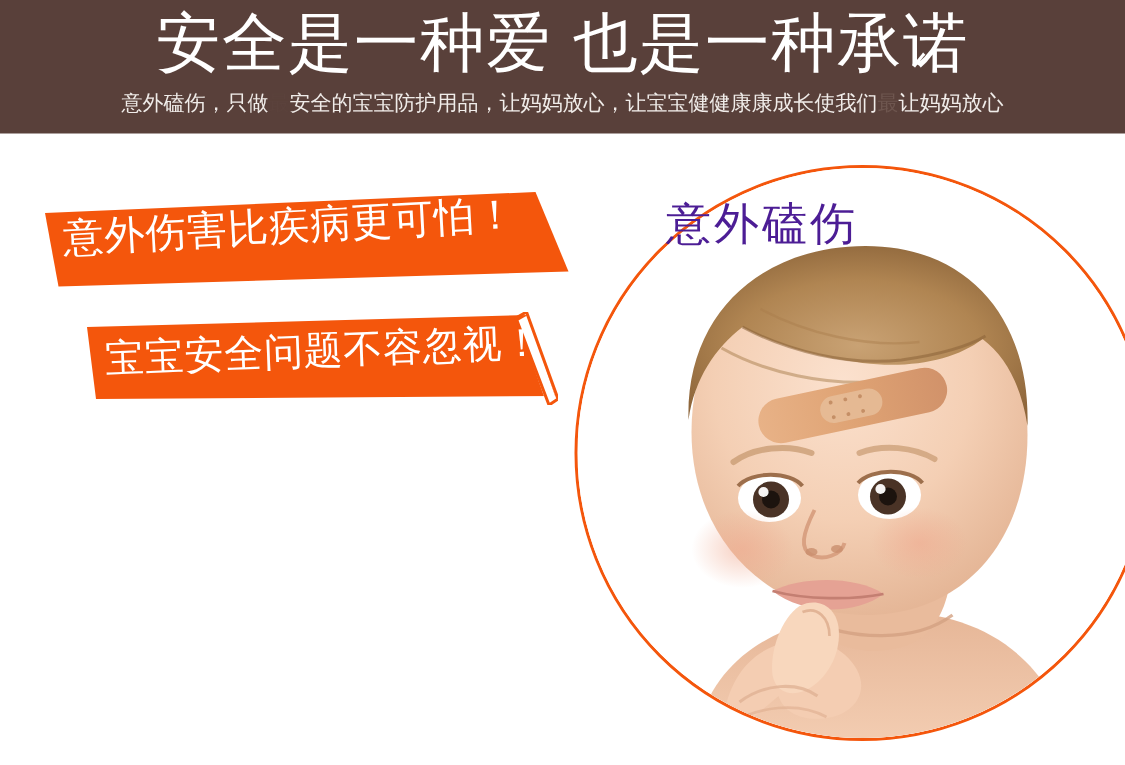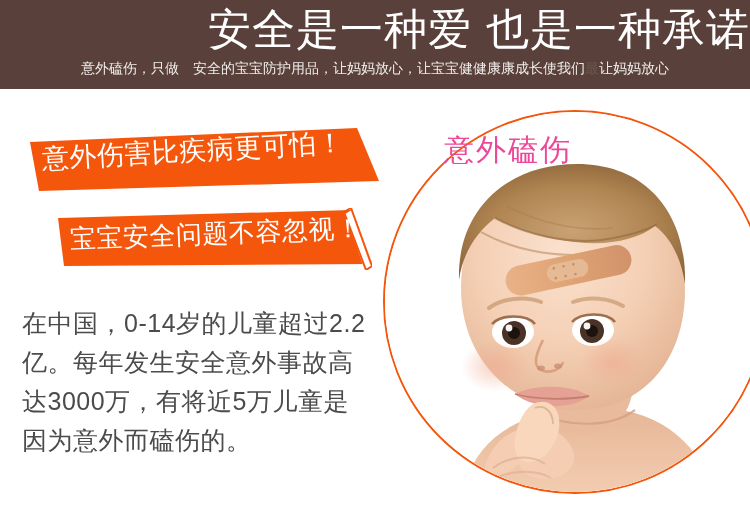--- a/index.html
+++ b/index.html
@@ -26,21 +26,21 @@
     width: 750px;
     height: 89px;
     background: #59403a;
     overflow: hidden;
   }
   .header-title {
     position: absolute;
     left: 0;
     top: 3px;
     width: 750px;
-    text-align: right;
+    text-align: center;
     color: #ffffff;
     font-size: 43px;
     line-height: 52px;
     letter-spacing: 1px;
     font-weight: 400;
     white-space: nowrap;
   }
   .header-title .gap {
     display: inline-block;
     width: 14px;
@@ -137,21 +137,21 @@
     border: 2px solid #f4560c;
     box-sizing: border-box;
     background: #ffffff;
     overflow: hidden;
   }
   .circle-label {
     position: absolute;
     left: 444px;
     top: 132px;
     z-index: 5;
-    color: #ec4899;
+    color: #4c1d95;
     font-size: 30px;
     line-height: 36px;
     letter-spacing: 2px;
     white-space: nowrap;
     font-weight: 400;
   }
   .photo {
     position: absolute;
     left: 0;
     top: 0;
@@ -182,21 +182,20 @@
 
   <div class="banner" id="banner2">
     <svg class="shape" viewBox="0 0 320 62" preserveAspectRatio="none">
       <polygon points="6,10 300,2 318,56 12,58" fill="#f4560c"></polygon>
       <path d="M300,2 L318,56 L312,60 L293,6 Z" fill="#ffffff"></path>
       <path d="M299,0 L320,58 L314,62 L292,4 Z" fill="none" stroke="#f4560c" stroke-width="2"></path>
     </svg>
     <span class="label">宝宝安全问题不容忽视！</span>
   </div>
 
-  <div class="body-copy">在中国，0-14岁的儿童超过2.2亿。每年发生安全意外事故高达3000万，有将近5万儿童是因为意外而磕伤的。</div>
 
   <div class="circle">
     <svg class="photo" viewBox="0 0 384 384">
       <defs>
         <radialGradient id="skinTop" cx="45%" cy="35%" r="70%">
           <stop offset="0%" stop-color="#fbe1ce"></stop>
           <stop offset="55%" stop-color="#f4cfb4"></stop>
           <stop offset="100%" stop-color="#e3b393"></stop>
         </radialGradient>
         <radialGradient id="hairGrad" cx="50%" cy="55%" r="60%">

